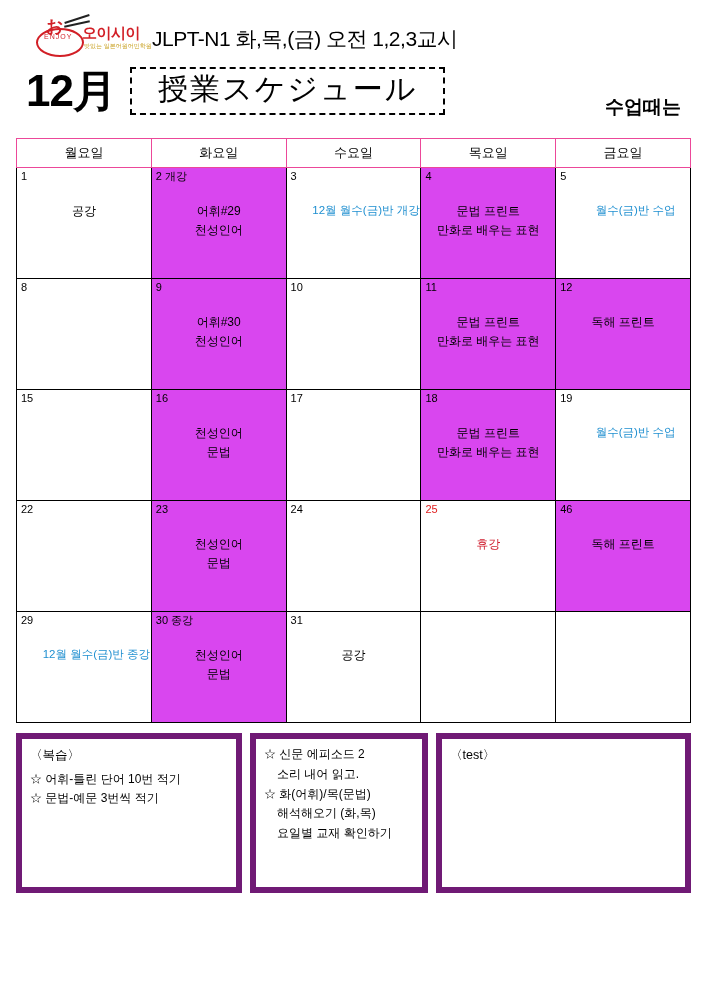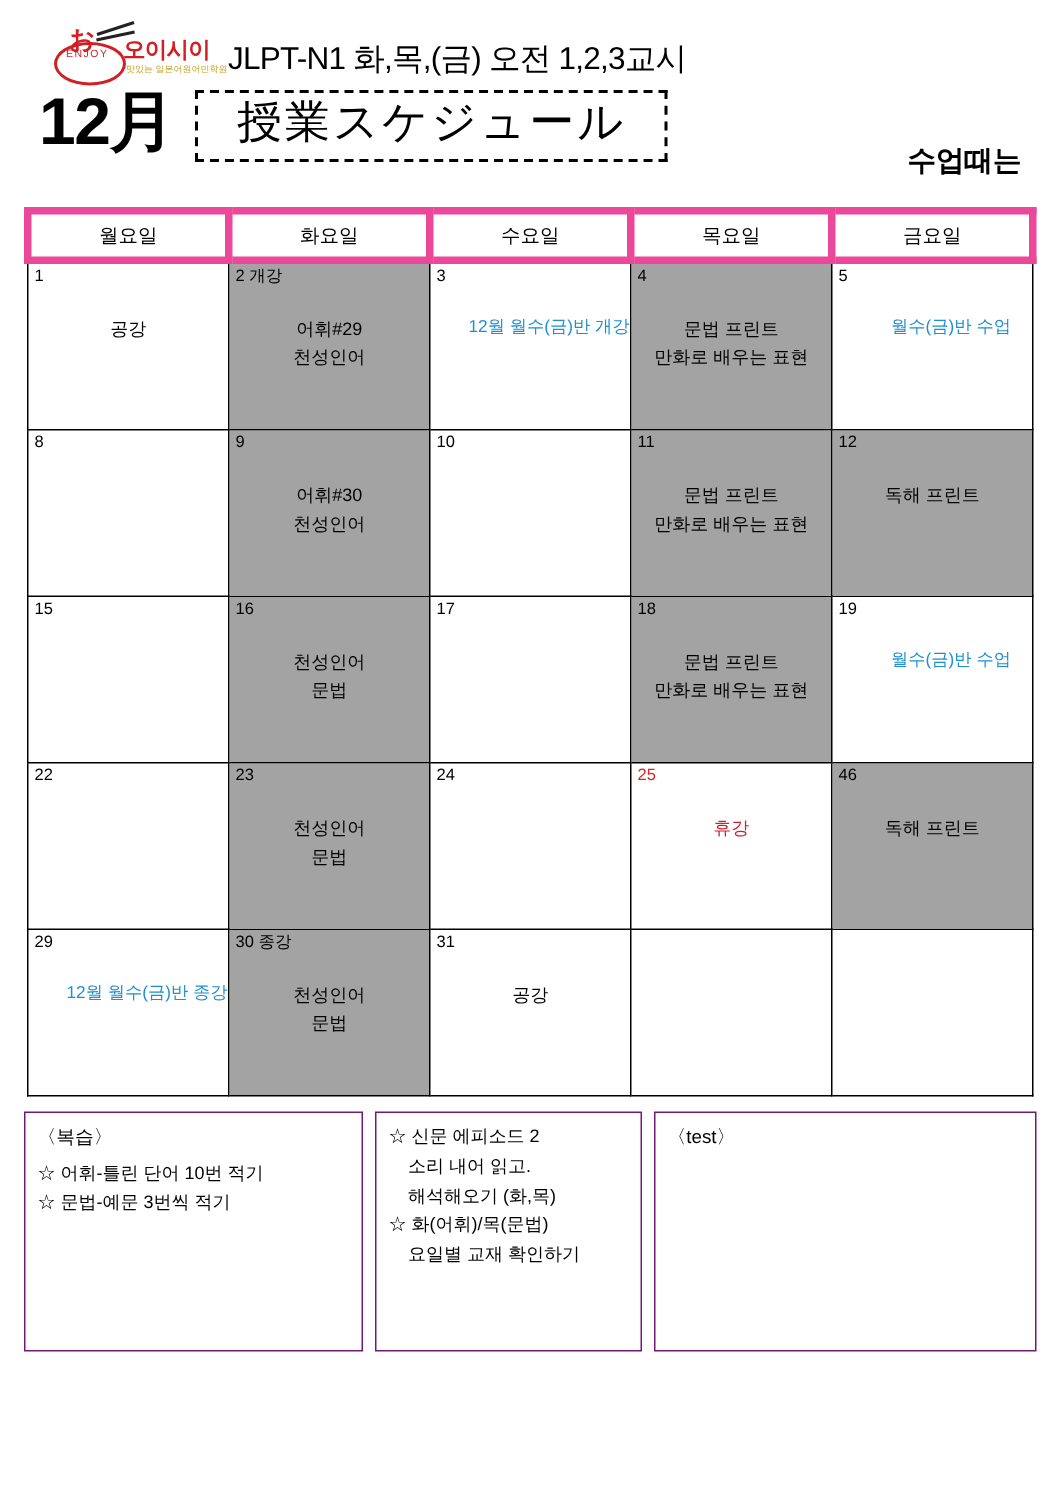--- a/index.html
+++ b/index.html
@@ -100,21 +100,21 @@
   }
   .header-title {
     font-size: 21px;
     letter-spacing: -0.5px;
     padding-bottom: 3px;
     white-space: nowrap;
   }
 
   .header-mid {
     display: flex;
-    align-items: flex-start;
+    align-items: center;
     margin-top: 4px;
     height: 62px;
   }
   .month-label {
     font-size: 44px;
     font-weight: bold;
     letter-spacing: -1px;
     padding: 0 10px 0 10px;
     line-height: 1;
   }
@@ -142,34 +142,34 @@
   }
 
   
   .calendar {
     border-collapse: collapse;
     width: 675px;
     margin-top: 16px;
     table-layout: fixed;
   }
   .calendar th {
-    border: 5px solid #ec4899;
+    border: 1px solid #ec4899;
     height: 26px;
     font-size: 13px;
     font-weight: normal;
     text-align: center;
   }
   .calendar td {
     border: 1px solid #000;
     height: 110px;
     vertical-align: top;
     padding: 0;
     position: relative;
   }
-  td.pink { background: #a3a3a3; margin-left: 20px; }
+  td.pink { background: #d946ef; margin-left: 20px; }
   .daynum {
     position: absolute;
     left: 4px;
     top: 2px;
     font-size: 11px;
     line-height: 1.1;
     white-space: nowrap;
   }
   .daynum.red { color: #e02020; }
   .cell-body {
@@ -183,21 +183,21 @@
   .cell-body .line { display: block; }
 
   
   .notes {
     display: flex;
     margin-top: 10px;
     gap: 8px;
     width: 675px;
   }
   .note {
-    border: 1px solid #701a75;
+    border: 6px solid #701a75;
     box-sizing: border-box;
     padding: 6px 8px 8px 8px;
     font-size: 12px;
     line-height: 1.65;
     height: 160px;
   }
   .note.n1 { flex: 0 0 226px; }
   .note.n2 { flex: 0 0 178px; }
   .note.n3 { flex: 1 1 auto; }
   .note-title {
@@ -407,22 +407,22 @@
       <div class="note-title">〈복습〉</div>
       <div class="note-items">
           <span class="note-item">☆ 어휘-틀린 단어 10번 적기</span>
           <span class="note-item">☆ 문법-예문 3번씩 적기</span>
         </div>
     </div>
     <div class="note n2">
       <div class="note-items">
           <span class="note-item">☆ 신문 에피소드 2</span>
           <span class="note-item indent">소리 내어 읽고.</span>
+          <span class="note-item">☆ 화(어휘)/목(문법)</span>
           <span class="note-item indent">해석해오기 (화,목)</span>
-          <span class="note-item">☆ 화(어휘)/목(문법)</span>
           <span class="note-item indent">요일별 교재 확인하기</span>
         </div>
     </div>
     <div class="note n3">
       <div class="note-title">〈test〉</div>
     </div>
   </div>
 
 </div>
 

